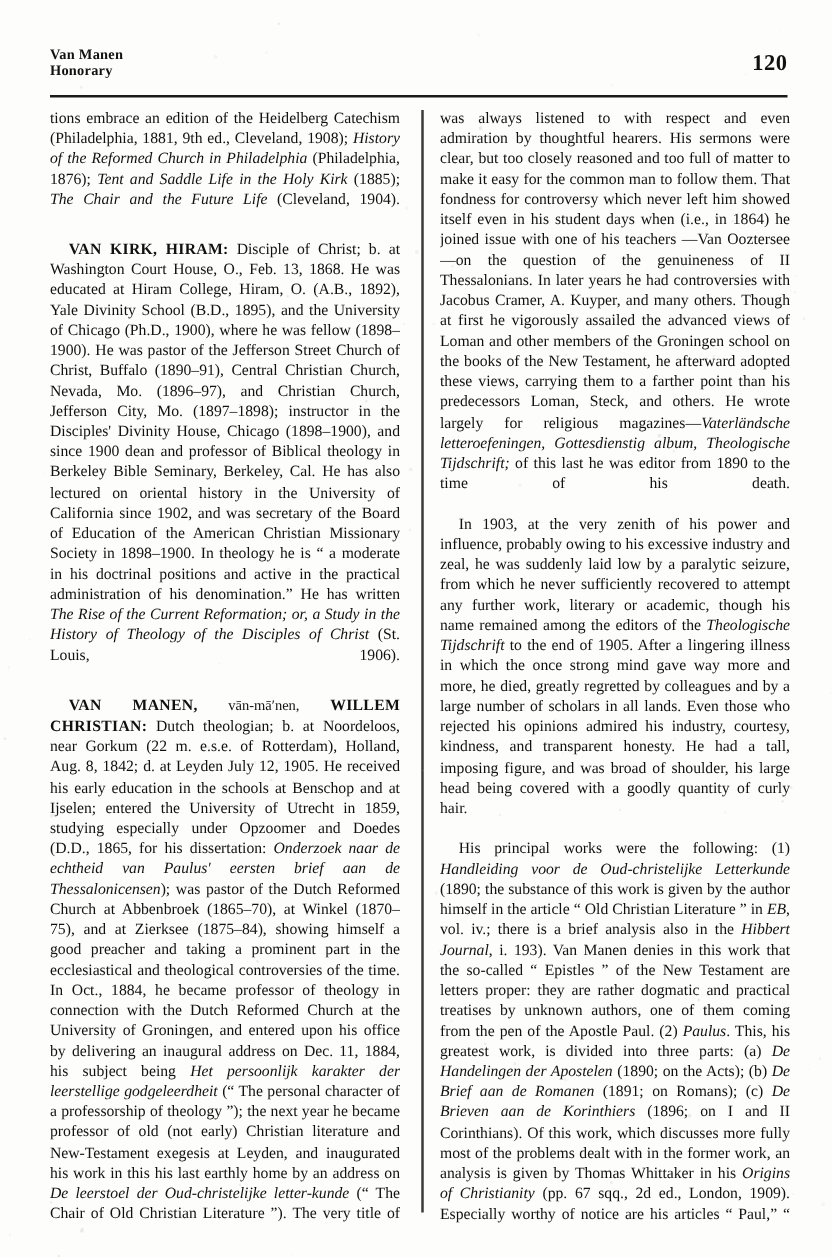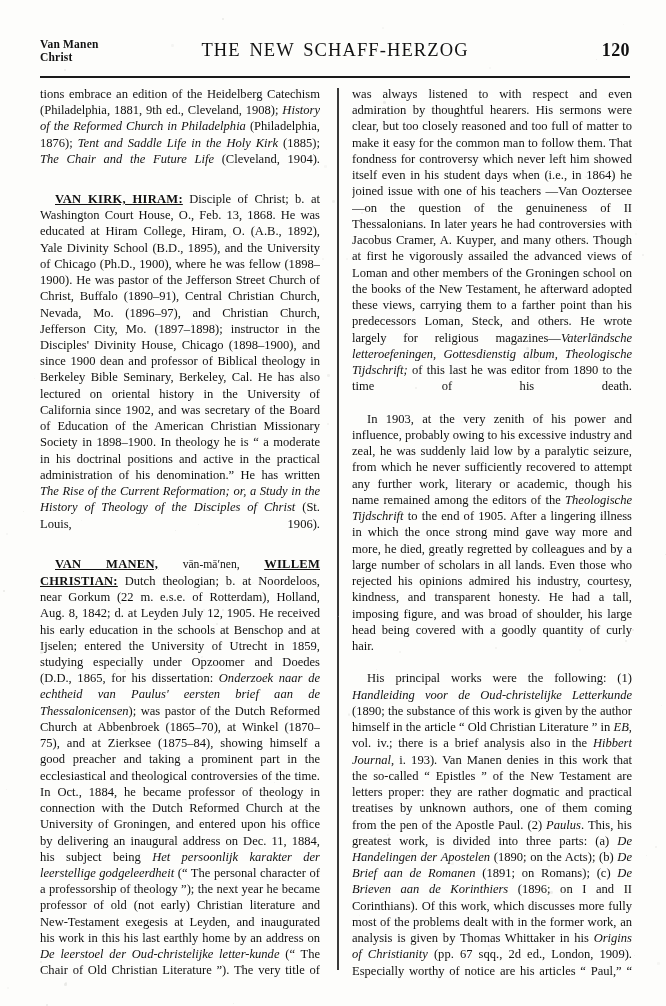--- a/index.html
+++ b/index.html
@@ -114,21 +114,20 @@
   .col p::after {
     content: "";
     display: inline-block;
     width: 100%;
   }
 
   i, .it { font-style: italic; }
   .hw {
     font-weight: bold;
     letter-spacing: 0.25px;
-    text-decoration: underline;
   }
   .phon {
     font-style: normal;
     font-size: 11.6px;
   }
 
   
   #grain {
     position: absolute;
     left: 0; top: 0;
@@ -143,23 +142,22 @@
   }
 </style>
 </head>
 <body>
 
 <div id="page">
 
   <div id="runhead">
     <div class="rh-left">
       <div>Van Manen</div>
-      <div>Christ</div>
+      <div>Honorary</div>
     </div>
-    <div class="rh-center">THE NEW SCHAFF-HERZOG</div>
     <div class="rh-right">120</div>
   </div>
 
   <div id="rule"></div>
 
   <div id="columns">
     <div id="coldiv"></div>
     <div class="col" id="col-left">
         <p class="cont">tions embrace an edition of the Heidelberg Catechism (Philadelphia, 1881, 9th ed., Cleveland, 1908); <span class="it">History of the Reformed Church in Philadelphia</span> (Philadelphia, 1876); <span class="it">Tent and Saddle Life in the Holy Kirk</span> (1885); <span class="it">The Chair and the Future Life</span> (Cleveland, 1904).</p>
         <p class="para gap"><span class="hw">VAN KIRK, HIRAM:</span>  Disciple of Christ; b. at Washington Court House, O., Feb. 13, 1868.  He was educated at Hiram College, Hiram, O. (A.B., 1892), Yale Divinity School (B.D., 1895), and the University of Chicago (Ph.D., 1900), where he was fellow (1898–1900).  He was pastor of the Jefferson Street Church of Christ, Buffalo (1890–91), Central Christian Church, Nevada, Mo. (1896–97), and Christian Church, Jefferson City, Mo. (1897–1898); instructor in the Disciples' Divinity House, Chicago (1898–1900), and since 1900 dean and professor of Biblical theology in Berkeley Bible Seminary, Berkeley, Cal.  He has also lectured on oriental history in the University of California since 1902, and was secretary of the Board of Education of the American Christian Missionary Society in 1898–1900.  In theology he is “ a moderate in his doctrinal positions and active in the practical administration of his denomination.”  He has written <span class="it">The Rise of the Current Reformation; or, a Study in the History of Theology of the Disciples of Christ</span> (St. Louis, 1906).</p>

